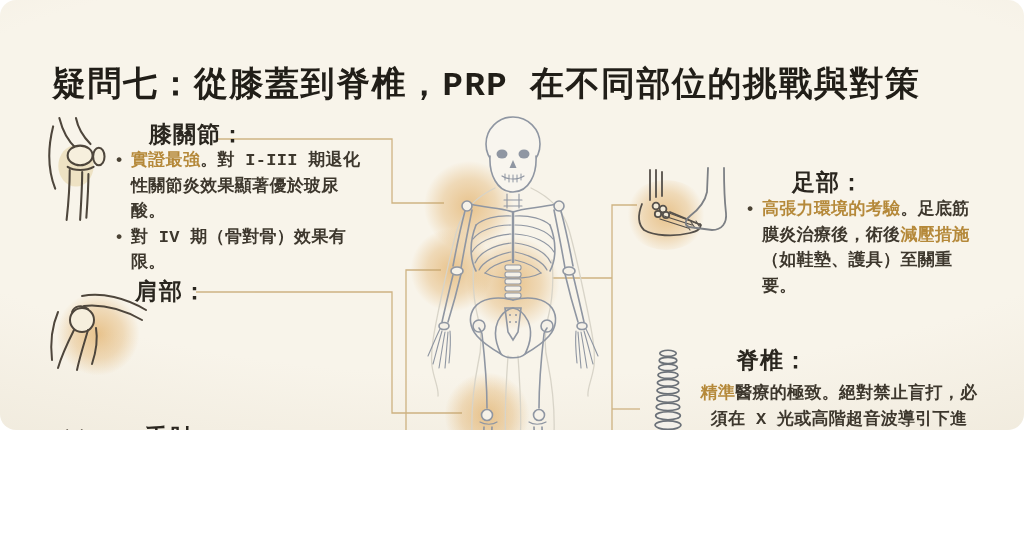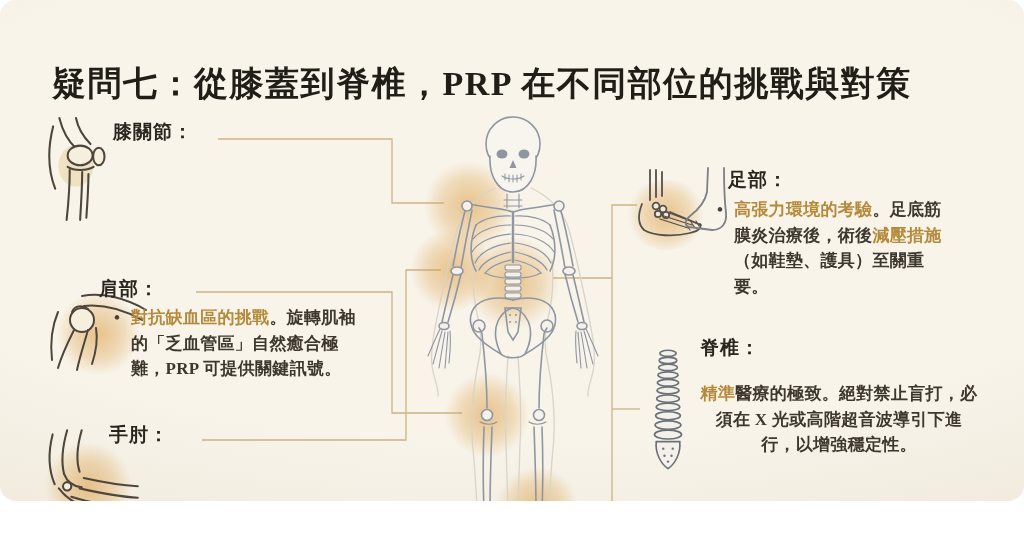--- a/index.html
+++ b/index.html
@@ -1,22 +1,22 @@
 <!DOCTYPE html>
 <html><head>
 <meta charset="utf-8">
 <style>
   html,body{margin:0;padding:0;background:#ffffff;}
   .stage{
-    position:relative;width:1024px;height:501px;overflow:hidden;border-radius:16px;
+    position:relative;width:1024px;height:430px;overflow:hidden;border-radius:16px;
     background:radial-gradient(ellipse 120% 95% at 50% 38%, #f8f4ea 52%, #efe9db 85%, #e5decd 100%);
-    font-family:Liberation Serif, serif;
+    font-family:Liberation Mono, monospace;
   }
   .title{position:absolute;left:52px;top:38px;font-size:34px;font-weight:800;color:#211e18;letter-spacing:1.5px;white-space:nowrap;}
-  .sec-head{position:absolute;font-size:19px;font-weight:800;color:#2a261f;letter-spacing:1px;white-space:nowrap;}
+  .sec-head{position:absolute;font-size:23px;font-weight:800;color:#2a261f;letter-spacing:1px;white-space:nowrap;margin-left:36px;}
   .blist{position:absolute;list-style:none;margin:0;padding:0;font-size:17px;line-height:1.5;color:#3d372d;font-weight:600;letter-spacing:.3px;}
   .blist li{position:relative;padding-left:18px;}
   .blist li::before{content:"•";position:absolute;left:1px;top:0;color:#4a4234;}
   .para{position:absolute;font-size:17px;line-height:1.5;color:#3d372d;font-weight:600;letter-spacing:.3px;}
   .gold{color:#b5893a;}
   .abs{position:absolute;}
   .glow{position:absolute;border-radius:50%;pointer-events:none;
     background:radial-gradient(circle, rgba(214,141,38,.48) 0%, rgba(214,141,38,.26) 42%, rgba(214,141,38,0) 70%);}
   svg{display:block;}
   .overlay{position:absolute;left:0;top:0;pointer-events:none;}
@@ -136,37 +136,38 @@
       <path d="M30,2 C32,12 37,20 44,27"></path>
       <ellipse cx="34" cy="38" rx="12" ry="9.5" fill="#f6efdd"></ellipse>
       <ellipse cx="52" cy="39" rx="5.5" ry="8.5" fill="#f6efdd"></ellipse>
       <path d="M22,49 C28,53 40,53 47,49"></path>
       <path d="M24,52 C24,66 23,82 21,100"></path>
       <path d="M36,54 C36,68 35,84 34,100"></path>
       <path d="M42,56 C42,70 41,84 40,98"></path>
     </g>
   </svg>
   <div class="sec-head" style="left:113px;top:119px;">膝關節：</div>
+  <ul class="blist" style="left:113px;top:148px;width:256px;">
+    <li><span class="gold">實證最強</span><span>。對 I-III 期退化性關節炎效果顯著優於玻尿酸。</span></li>
+    <li><span>對 IV 期（骨對骨）效果有限。</span></li>
+  </ul>
 
   <svg class="abs" style="left:44px;top:282px;" width="104" height="92" viewBox="0 0 104 92">
     <g stroke="#4e463c" stroke-width="2" fill="none" stroke-linecap="round">
       <path d="M38,14 C58,10 82,16 102,28"></path>
       <path d="M40,24 C60,22 80,28 98,38"></path>
       <path d="M14,30 C8,44 6,60 8,78"></path>
       <circle cx="38" cy="38" r="12" fill="#f6efdd"></circle>
       <path d="M28,30 C30,24 38,22 44,27"></path>
       <path d="M30,48 C24,60 18,72 14,86"></path>
       <path d="M44,48 C40,62 36,74 33,88"></path>
       <path d="M52,46 C54,58 52,70 48,82"></path>
     </g>
   </svg>
   <div class="sec-head" style="left:99px;top:276px;">肩部：</div>
-  <ul class="blist" style="left:113px;top:305px;width:260px;">
-    <li><span class="gold">對抗缺血區的挑戰</span><span>。旋轉肌袖的「乏血管區」自然癒合極難，PRP 可提供關鍵訊號。</span></li>
-  </ul>
 
   <svg class="abs" style="left:36px;top:428px;" width="108" height="100" viewBox="0 0 104 96">
     <g stroke="#4e463c" stroke-width="2" fill="none" stroke-linecap="round">
       <path d="M16,6 C12,22 12,40 18,54"></path>
       <path d="M30,2 C26,16 24,32 27,44"></path>
       <path d="M44,2 C40,16 38,30 42,42"></path>
       <path d="M27,44 C30,52 36,56 44,57"></path>
       <circle cx="30" cy="56" r="4" fill="#f6efdd"></circle>
       <path d="M46,48 C64,52 80,55 98,56"></path>
       <path d="M42,58 C60,62 78,66 98,67"></path>
@@ -185,22 +186,22 @@
       <circle cx="38" cy="49" r="3.2" fill="#f2ead8"></circle>
       <path d="M32,53 L60,62 M36,50 L64,59 M41,47 L68,57" stroke-width="1.3"></path>
       <path d="M14,38 C10,48 10,58 16,64 C26,70 46,71 62,67 C70,65 74,62 72,58"></path>
       <path d="M42,46 C54,51 66,56 73,59"></path>
       <path d="M58,58 l4,6 M63,56 l4,6 M68,55 l3,5" stroke-width="1.1"></path>
     </g>
     <g stroke="#7d8085" stroke-width="1.8" fill="none" stroke-linecap="round">
       <path d="M80,2 L79,26 C77,36 70,44 62,50 C57,54 56,59 61,61 L84,64 C94,64 99,57 98,47 C97,38 96,30 96,2"></path>
     </g>
   </svg>
-  <div class="sec-head" style="left:728px;top:167px;">足部：</div>
-  <ul class="blist" style="left:716px;top:197px;width:242px;">
+  <div class="sec-head" style="left:756px;top:167px;">足部：</div>
+  <ul class="blist" style="left:744px;top:197px;width:242px;">
     <li><span class="gold">高張力環境的考驗</span><span>。足底筋膜炎治療後，術後</span><span class="gold">減壓措施</span><span>（如鞋墊、護具）至關重要。</span></li>
   </ul>
 
   <svg class="abs" style="left:648px;top:344px;" width="40" height="134" viewBox="0 0 34 108">
     <g stroke="#6b7178" stroke-width="1.4" fill="#f4f1ea">
       <ellipse cx="17" cy="5" rx="7" ry="2.6"></ellipse>
       <ellipse cx="17" cy="11" rx="7.5" ry="2.6"></ellipse>
       <ellipse cx="17" cy="17" rx="8" ry="2.7"></ellipse>
       <ellipse cx="17" cy="23.5" rx="8.5" ry="2.8"></ellipse>
       <ellipse cx="17" cy="30" rx="9" ry="2.9"></ellipse>
@@ -213,18 +214,18 @@
       <path d="M7,80 C6,90 11,99 17,103 C23,99 28,90 27,80 Z"></path>
     </g>
     <g fill="#6b7178">
       <circle cx="13" cy="86" r="1"></circle>
         <circle cx="21" cy="86" r="1"></circle>
       <circle cx="14" cy="92" r="1"></circle>
         <circle cx="20" cy="92" r="1"></circle>
       <circle cx="17" cy="97" r="1"></circle>
     </g>
   </svg>
-  <div class="sec-head" style="left:700px;top:335px;">脊椎：</div>
+  <div class="sec-head" style="left:700px;top:345px;">脊椎：</div>
   <div class="para" style="left:700px;top:381px;width:278px;text-align:center;">
     <span class="gold">精準</span><span>醫療的極致。絕對禁止盲打，必須在 X 光或高階超音波導引下進行，以增強穩定性。</span>
   </div>
 
 </div>
 
 </body></html>

